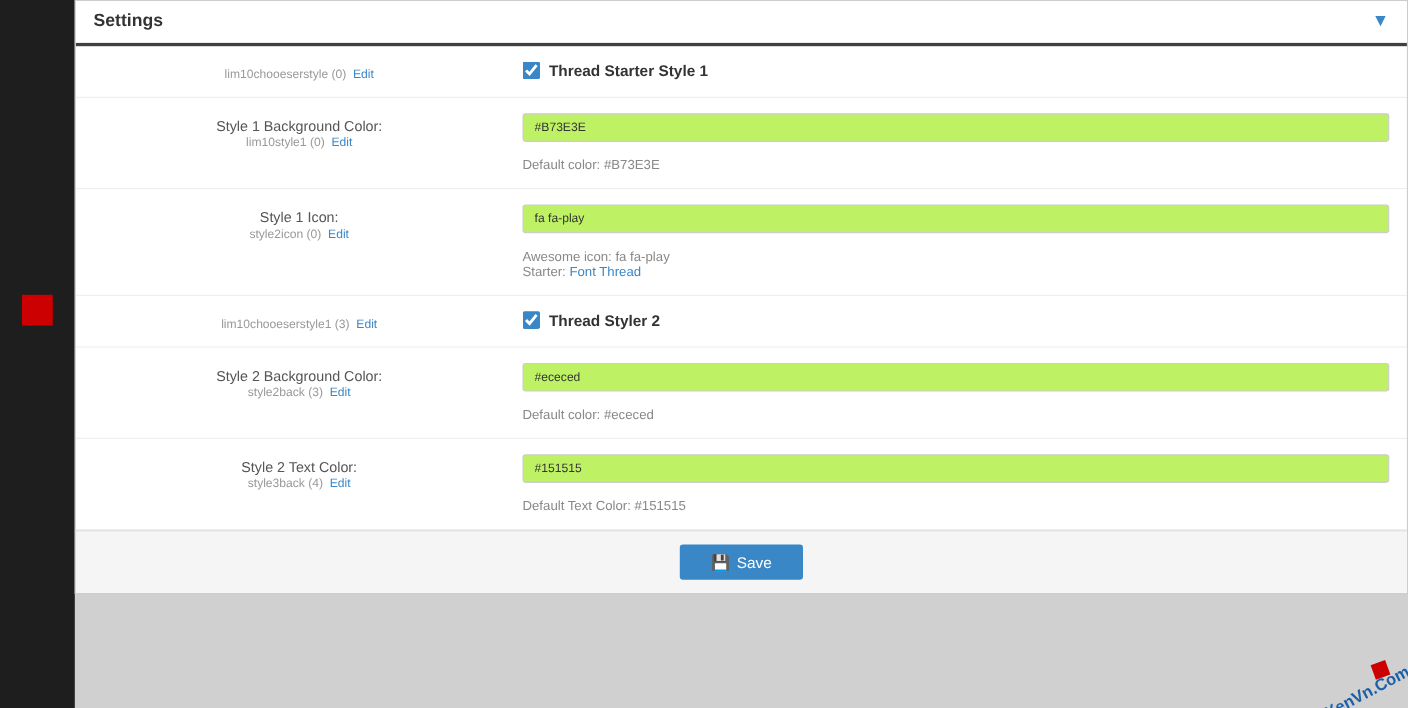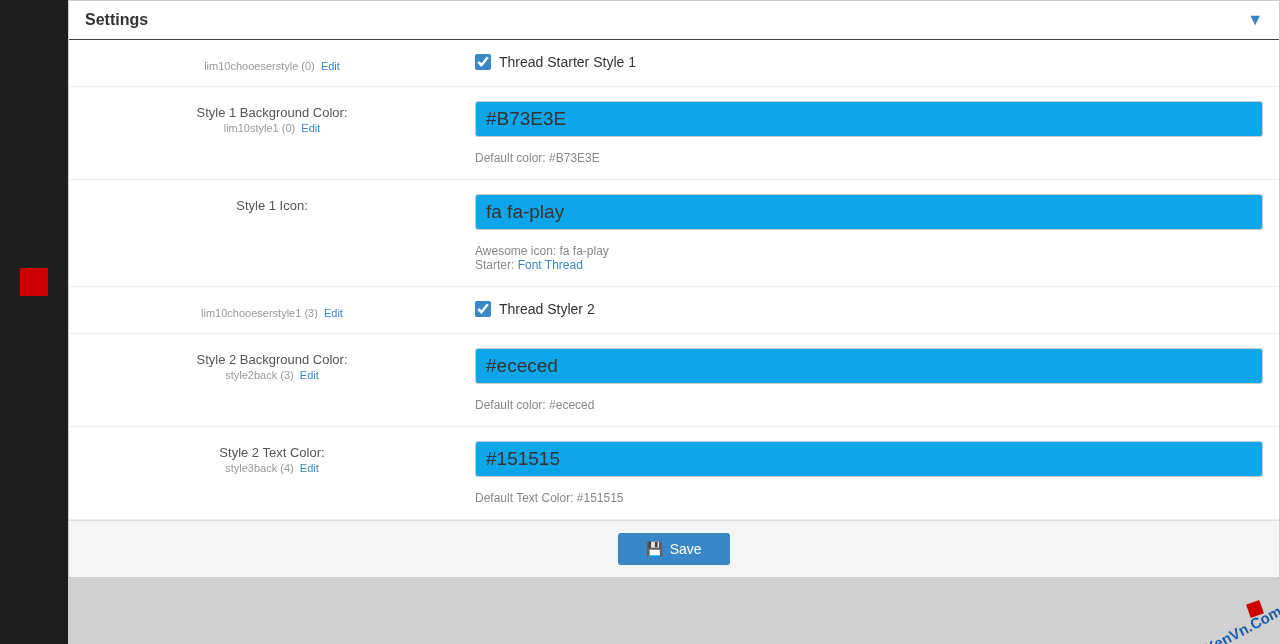--- a/index.html
+++ b/index.html
@@ -14,21 +14,21 @@
       padding: 0;
     }
     .main-panel {
       flex: 1;
       background: #fff;
       border: 1px solid #ccc;
       margin-top: 0;
     }
     .settings-header {
       background: #fff;
-      border-bottom: 1px solid #404040;
+      border-bottom: 3px solid #404040;
       padding: 10px 16px;
       display: flex;
       justify-content: space-between;
       align-items: center;
     }
     .settings-header-title {
       font-size: 16px;
       font-weight: bold;
       color: #333;
     }
@@ -73,31 +73,31 @@
       gap: 8px;
     }
     .checkbox-row input[type="checkbox"] {
       width: 16px;
       height: 16px;
       accent-color: #3a87c8;
       cursor: pointer;
     }
     .checkbox-label {
       font-size: 14px;
-      font-weight: normal;
+      font-weight: bold;
       color: #333;
     }
     .text-input {
       width: 100%;
       padding: 6px 10px;
       border: 1px solid #ccc;
       border-radius: 3px;
-      font-size: 19px;
+      font-size: 11px;
       color: #333;
-      background: #0ea5e9;
+      background: #bef264;
     }
     .help-text {
       color: #888;
       font-size: 12px;
       margin-top: 14px;
     }
     .help-text a {
       color: #3a87c8;
       text-decoration: none;
     }
@@ -187,20 +187,24 @@
       </div>
       <div class="form-row-content">
         <input type="text" class="text-input" value="#B73E3E" style="">
         <div class="help-text">Default color: #B73E3E</div>
       </div>
     </div>
 
     <div class="form-row">
       <div class="form-row-label">
         <span>Style 1 Icon:</span>
+        <span class="meta">
+          <span>style2icon (0)</span>
+          &nbsp;<a href="#">Edit</a>
+        </span>
       </div>
       <div class="form-row-content">
         <input type="text" class="text-input" value="fa fa-play" style="">
         <div class="help-text">
           <span>Awesome icon: fa fa-play</span><br>
           <span>Starter: </span><a href="#">Font Thread</a>
         </div>
       </div>
     </div>
 

